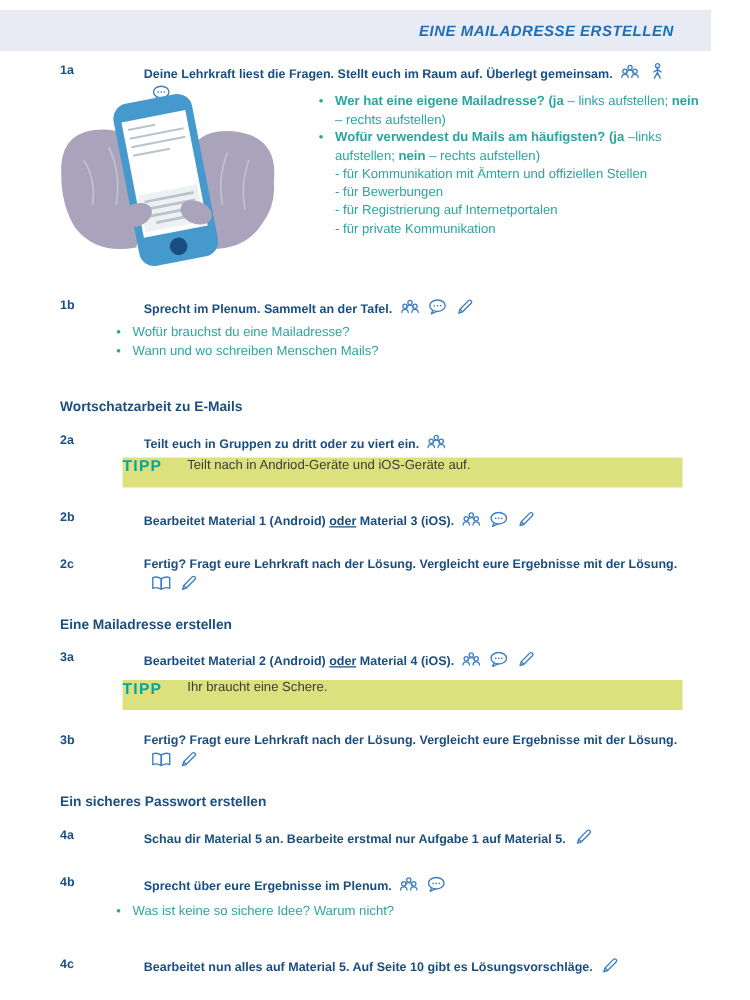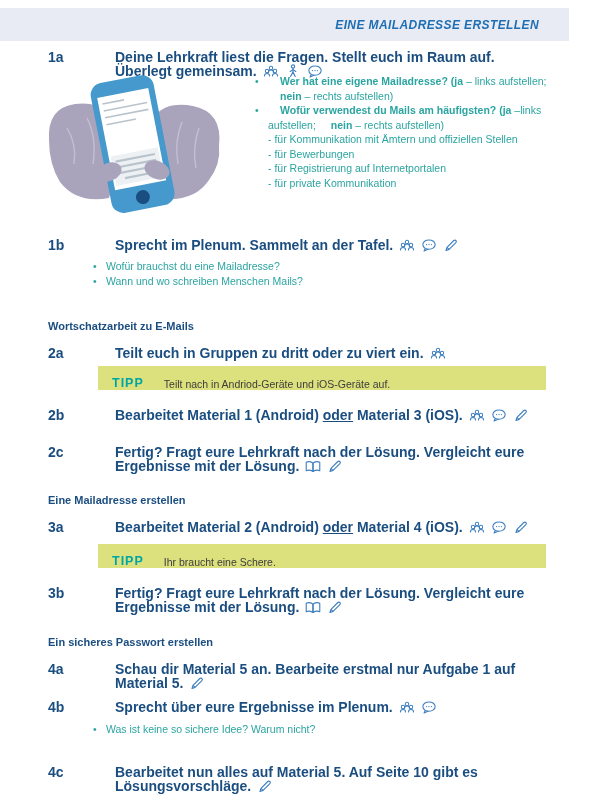--- a/index.html
+++ b/index.html
@@ -7,34 +7,34 @@
     --teal:#2ba5a1; --tip_bg:#dde17d; --tip_label:#00a5a5; --tip_text:#3c3c3c;
     --icon_blue:#3f7fbf; --hand:#a9a4bc; --phone:#4599cc;
   }
   html,body{margin:0;padding:0;background:#ffffff;}
   .page{position:relative;width:569px;height:800px;background:#ffffff;overflow:hidden;
         font-family:"Liberation Sans",sans-serif;color:var(--body_text);}
   .band{position:absolute;top:8px;left:0;right:0;height:33px;background:var(--header_bg);
         display:flex;align-items:center;justify-content:flex-end;padding-right:30px;box-sizing:border-box;}
   .band .title{font-size:12px;font-weight:bold;font-style:italic;color:var(--header_text);letter-spacing:.4px;}
   .row{position:absolute;left:48px;right:16px;display:flex;align-items:flex-start;
-       font-size:14px;font-weight:bold;line-height:14px;}
+       font-size:10px;font-weight:bold;line-height:14px;}
   .num{width:30px;flex:none;}
   .txt{flex:1;padding-left:37px;}
   .heading{position:absolute;left:48px;font-size:11px;font-weight:bold;}
   .ico{width:16px;height:15px;vertical-align:-3px;margin-left:6px;}
   .ul{text-decoration:underline;}
   .blist{position:absolute;font-size:10.5px;line-height:14.5px;color:var(--teal);}
   .blist .li{position:relative;padding-left:13px;}
   .blist .li::before{content:"\2022";position:absolute;left:0;top:0;}
-  .blist .b{font-weight:bold;margin-left:12px;}
+  .blist .b{font-weight:bold;}
   .blist .sub{padding-left:13px;}
   .blist .sub::before{content:"";}
   .tip{position:absolute;left:98px;width:448px;height:24px;background:var(--tip_bg);
-       display:flex;align-items:flex-end;box-sizing:border-box;padding-left:14px;}
+       display:flex;align-items:flex-start;box-sizing:border-box;}
   .tip .lbl{color:var(--tip_label);font-weight:bold;font-size:12.5px;letter-spacing:1px;margin-right:20px;}
   .tip .ttx{color:var(--tip_text);font-size:10.5px;}
   .illus{position:absolute;left:45px;top:68px;width:178px;height:152px;}
 </style>
 </head>
 <body>
 
 <svg width="0" height="0" style="position:absolute" aria-hidden="true">
   <defs>
     <symbol id="icon-group" viewBox="0 0 28 22">

